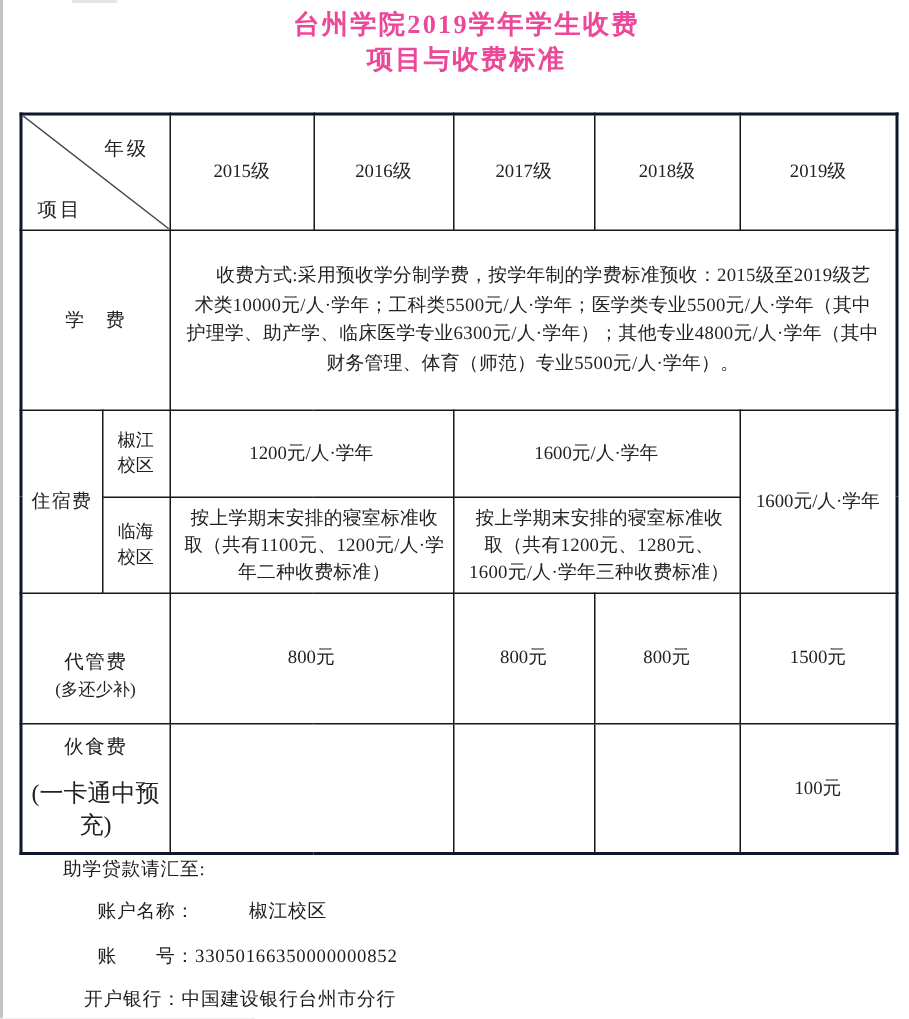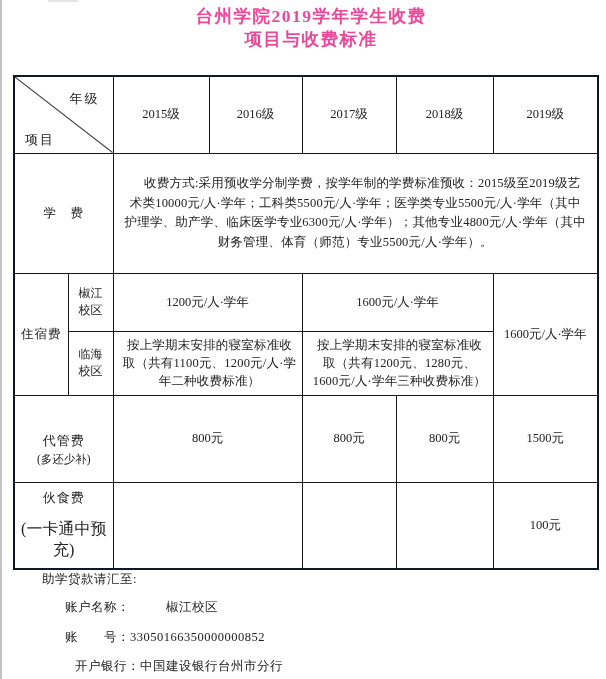--- a/index.html
+++ b/index.html
@@ -51,21 +51,21 @@
   .fee-2019-dorm { font-size:12px; padding:0; white-space:nowrap; }
   .two-line-label .main { display:block; font-size:13px; letter-spacing:1px;margin-top:22px; }
   .two-line-label .note { display:block; font-size:11.5px; margin-top:2px; }
   .meal-label .main { display:block; font-size:13px; letter-spacing:1px; margin-bottom:12px;font-family:Liberation Mono, monospace; }
   .meal-label .note { display:block; font-size:16px; }
   .footer-line { position:absolute; font-size:12.5px; color:#1c1c1c; letter-spacing:.5px; }
   #loan-notice { left:42px; top:571px; }
   #account-name-line { left:65px; top:599px; }
   #account-name-line .value { margin-left:36px; }
   #account-no-line { left:65px; top:629px; }
-  #bank-line { left:75px; top:658px; }
+  #bank-line { left:56px; top:658px; }
 </style>
 </head>
 <body>
 
 <div id="page">
   <div id="left-scan-edge"></div>
   <div id="top-artifact"></div>
 
   <div class="title-block">
     <div class="title-line">台州学院2019学年学生收费</div>

